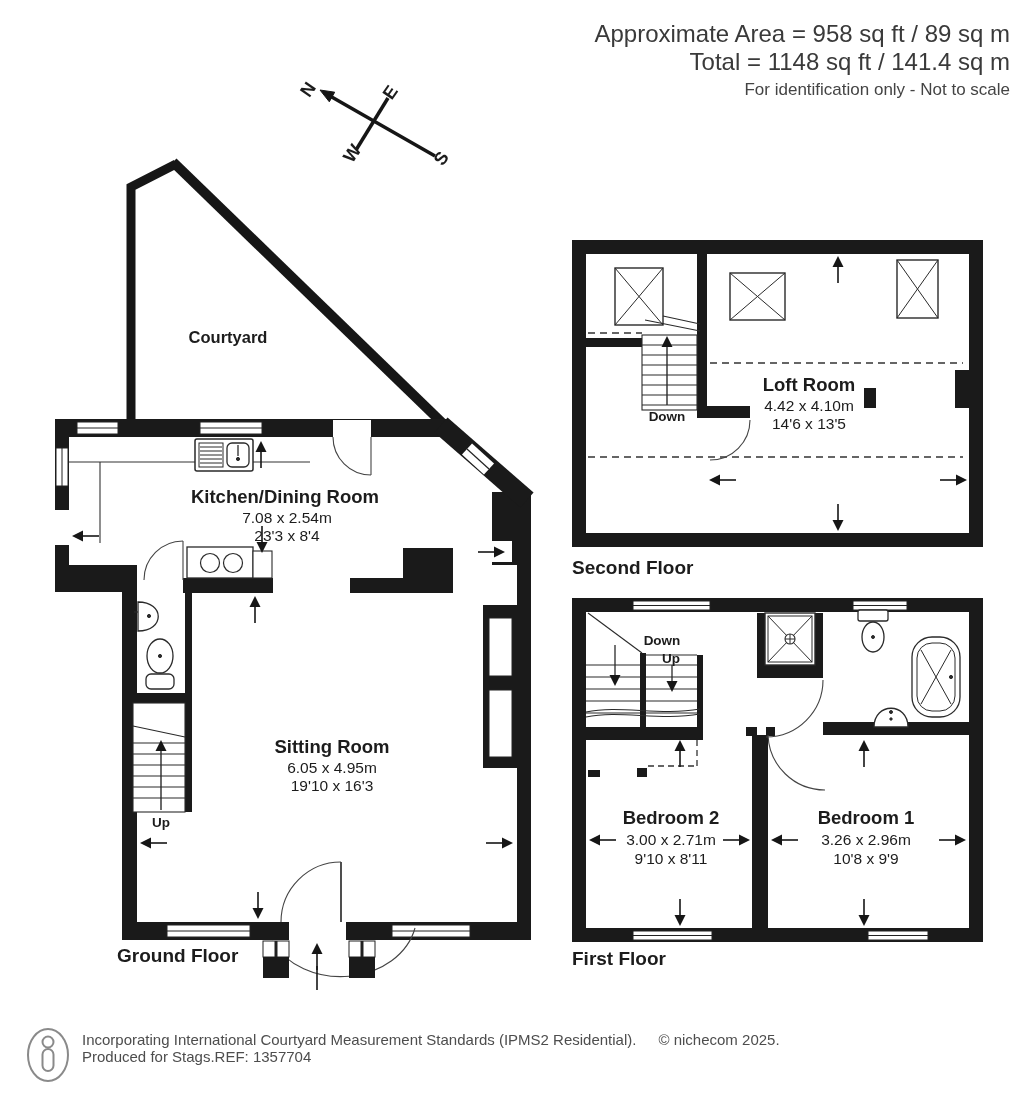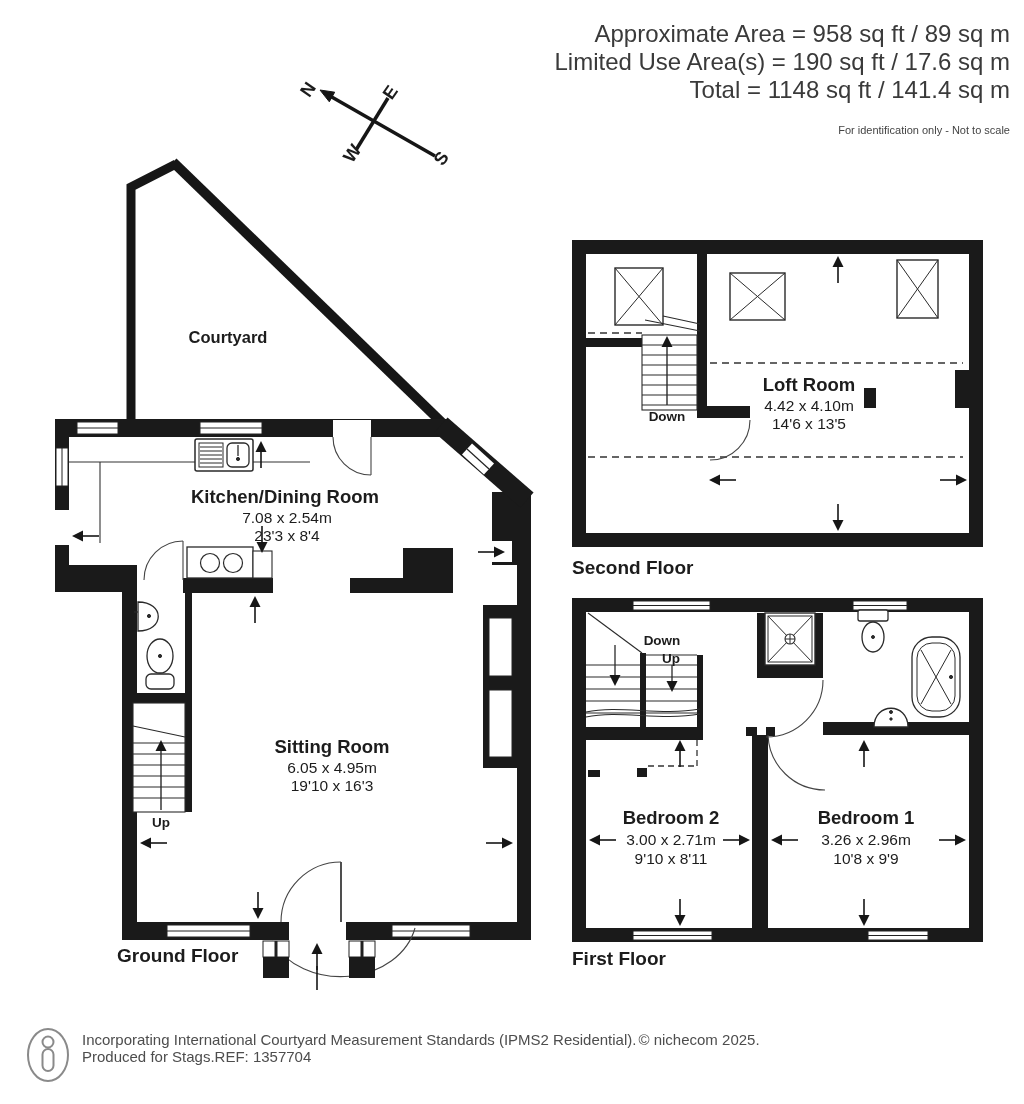--- a/index.html
+++ b/index.html
@@ -1,41 +1,40 @@
 <!DOCTYPE html>
 <html><head>
 <meta charset="utf-8">
 <style>
   html,body{margin:0;padding:0;background:#fff;}
   .page{position:relative;width:1024px;height:1104px;background:#ffffff;overflow:hidden;
         font-family:"Liberation Sans", sans-serif;}
   .area-header{position:absolute;top:20px;right:14px;text-align:right;color:#3a3a3a;}
   .area-header .big{font-size:24px;line-height:28px;font-weight:400;}
-  .area-header .small{font-size:11px;line-height:22px;margin-top:15px;color:#444;}
+  .area-header .small{font-size:17px;line-height:22px;margin-top:3px;color:#444;}
   svg.plan{position:absolute;left:0;top:0;}
   svg.plan text{font-family:"Liberation Sans", sans-serif;fill:#1c1c1c;}
   .roomname{font-weight:bold;font-size:18.5px;text-anchor:middle;}
   .roomdim{font-size:15.5px;text-anchor:middle;fill:#2b2b2b;}
   .floorlabel{font-weight:bold;font-size:19px;}
   .stairlabel{font-weight:bold;font-size:13.5px;text-anchor:middle;}
   .compassletter{font-weight:bold;font-size:18px;text-anchor:middle;}
   .footer{position:absolute;left:0;top:1026px;width:1024px;color:#4d4d4d;font-size:15px;line-height:17px;}
   .footer .txt{position:absolute;left:82px;top:5px;white-space:nowrap;}
-  .footer .row2 span.cp{margin-left:2px;color:#4d4d4d;}
+  .footer .row2 span.cp{margin-left:22px;color:#4d4d4d;}
   .footer .row3 span.ref{}
   .person-badge{position:absolute;left:26px;top:1px;}
 </style>
 </head>
 <body>
 
 <div class="page">
 
   <div class="area-header">
     <div class="big">Approximate Area = 958 sq ft / 89 sq m</div>
-    <div class="big">Limited Use Area(s) = 190 sq ft / 17.6 sq m</div>
     <div class="big">Total = 1148 sq ft / 141.4 sq m</div>
     <div class="small">For identification only - Not to scale</div>
   </div>
 
   <svg class="plan" width="1024" height="1104" viewBox="0 0 1024 1104">
     <defs>
       <g id="arr">
         <polygon points="0,0 -5.5,11 5.5,11"></polygon>
         <line x1="0" y1="9" x2="0" y2="27" stroke="#161616" stroke-width="1.6"></line>
       </g>

